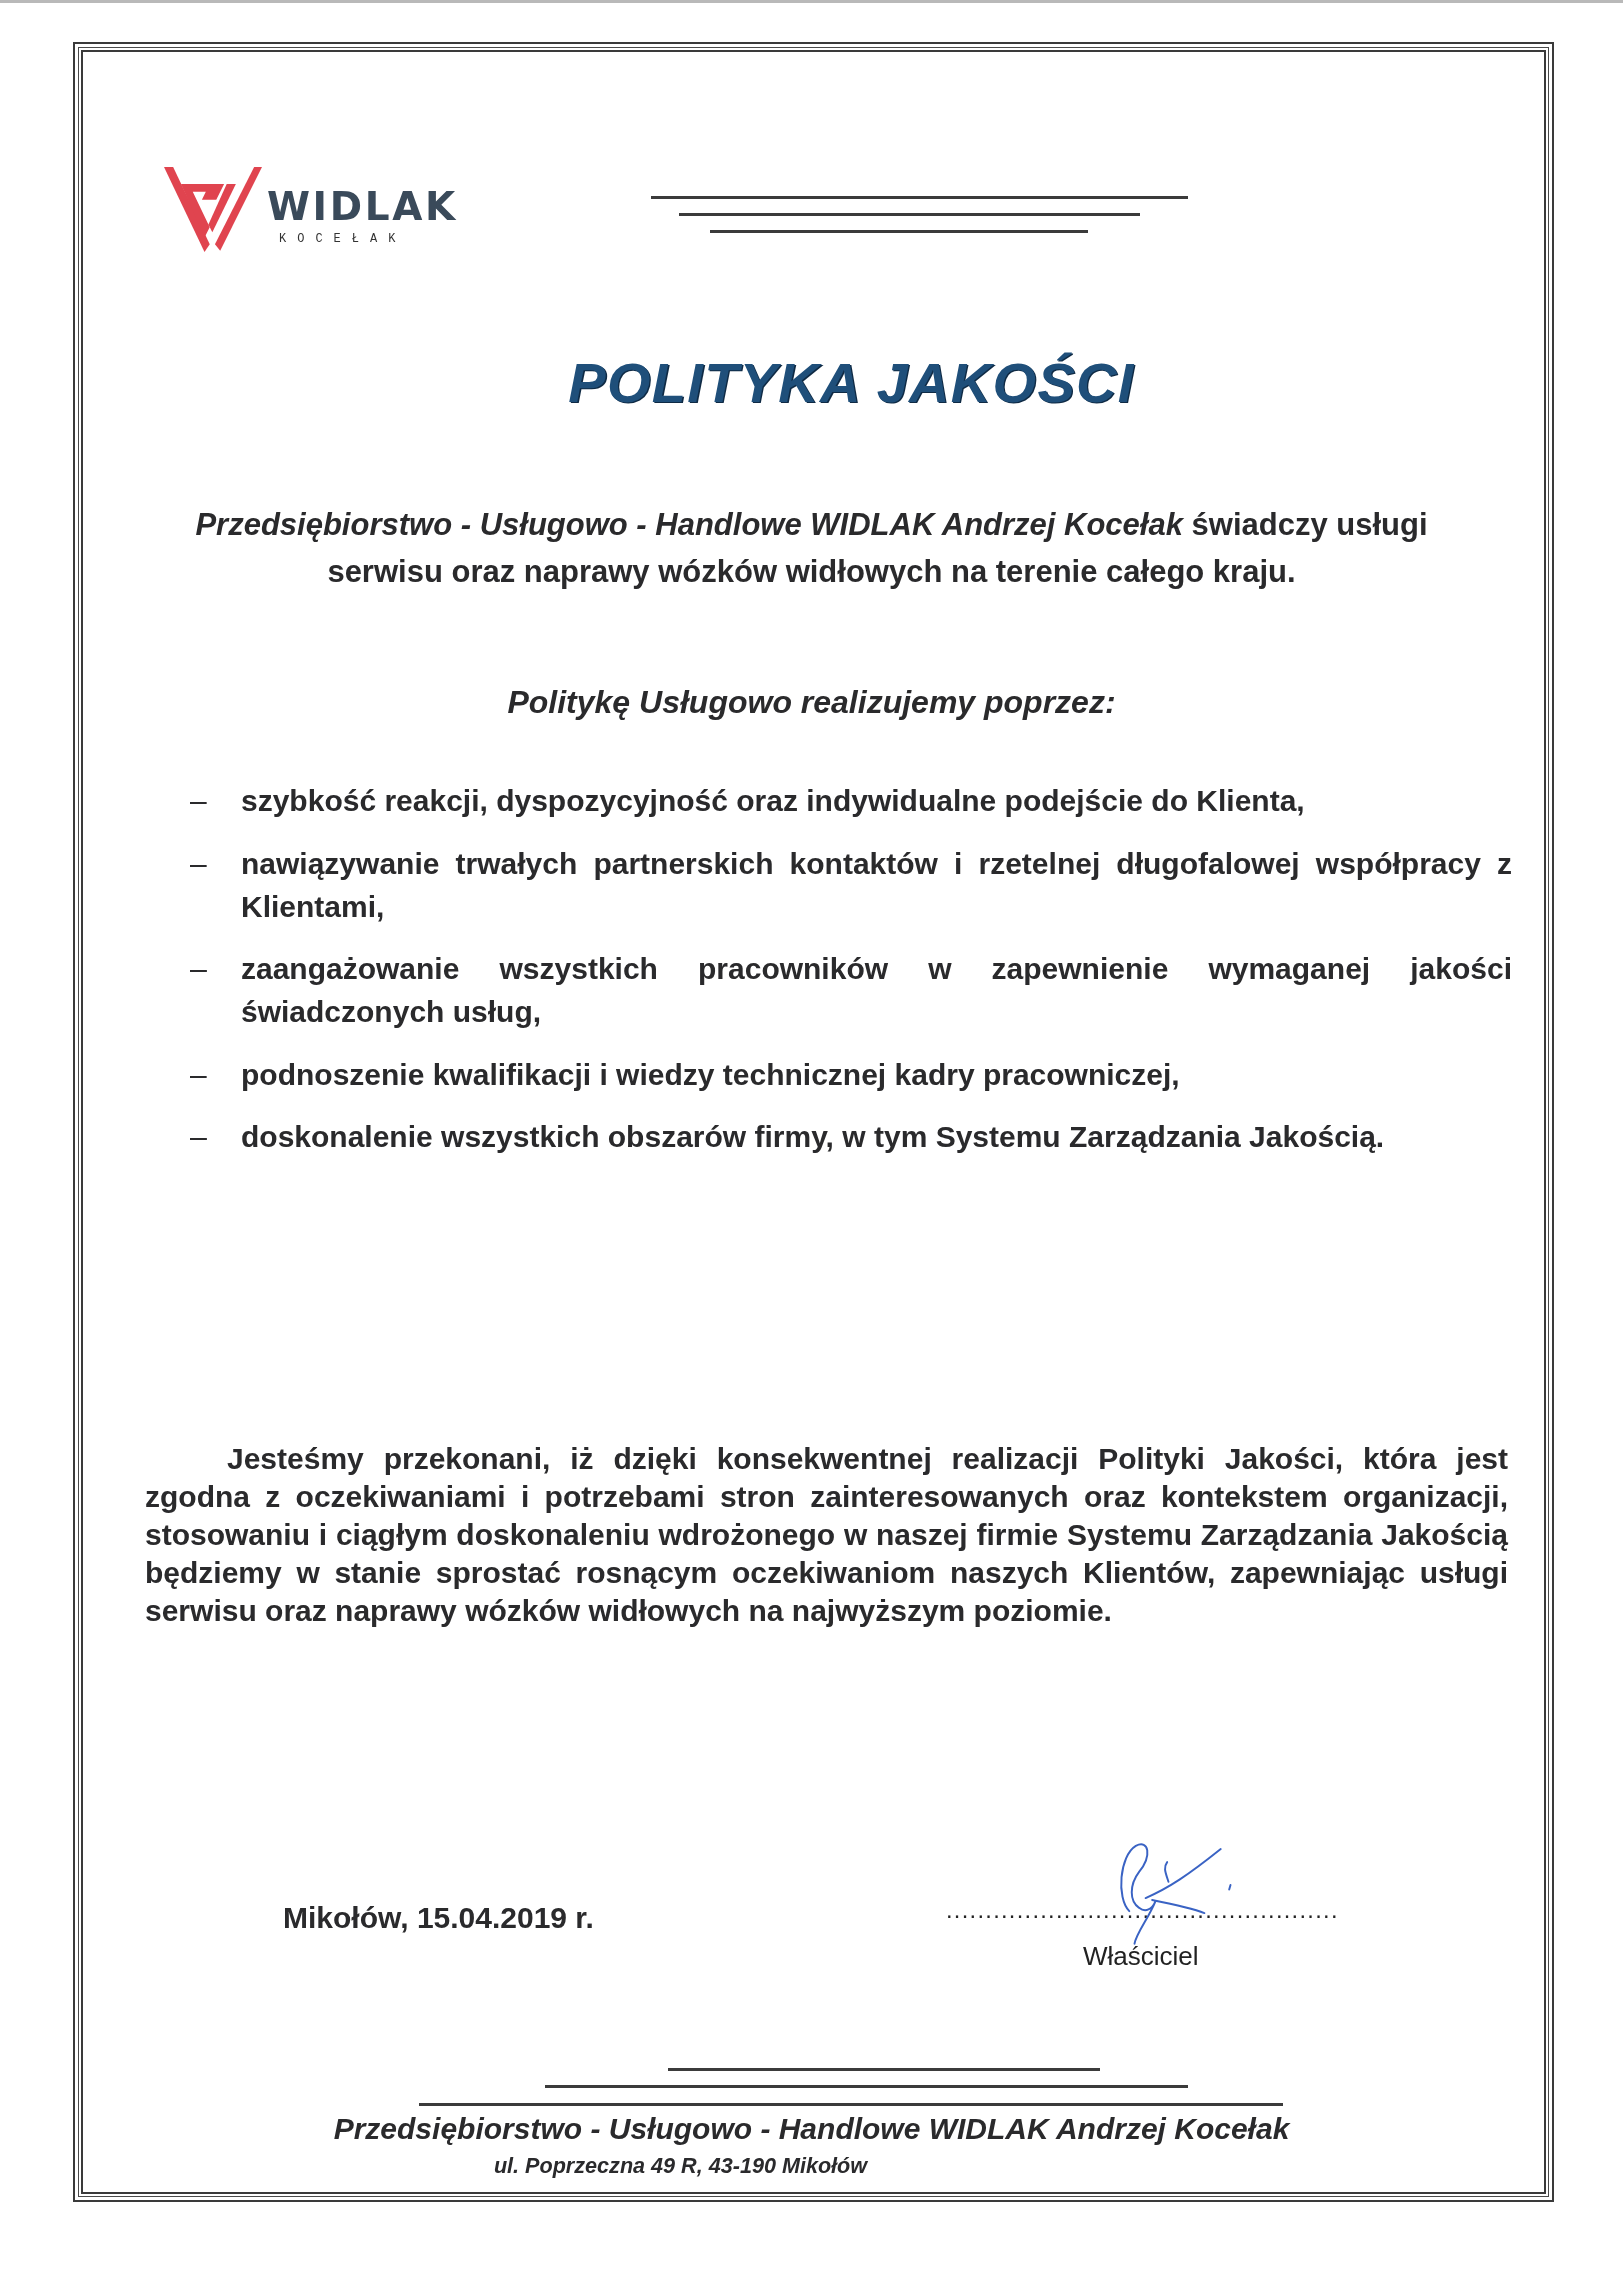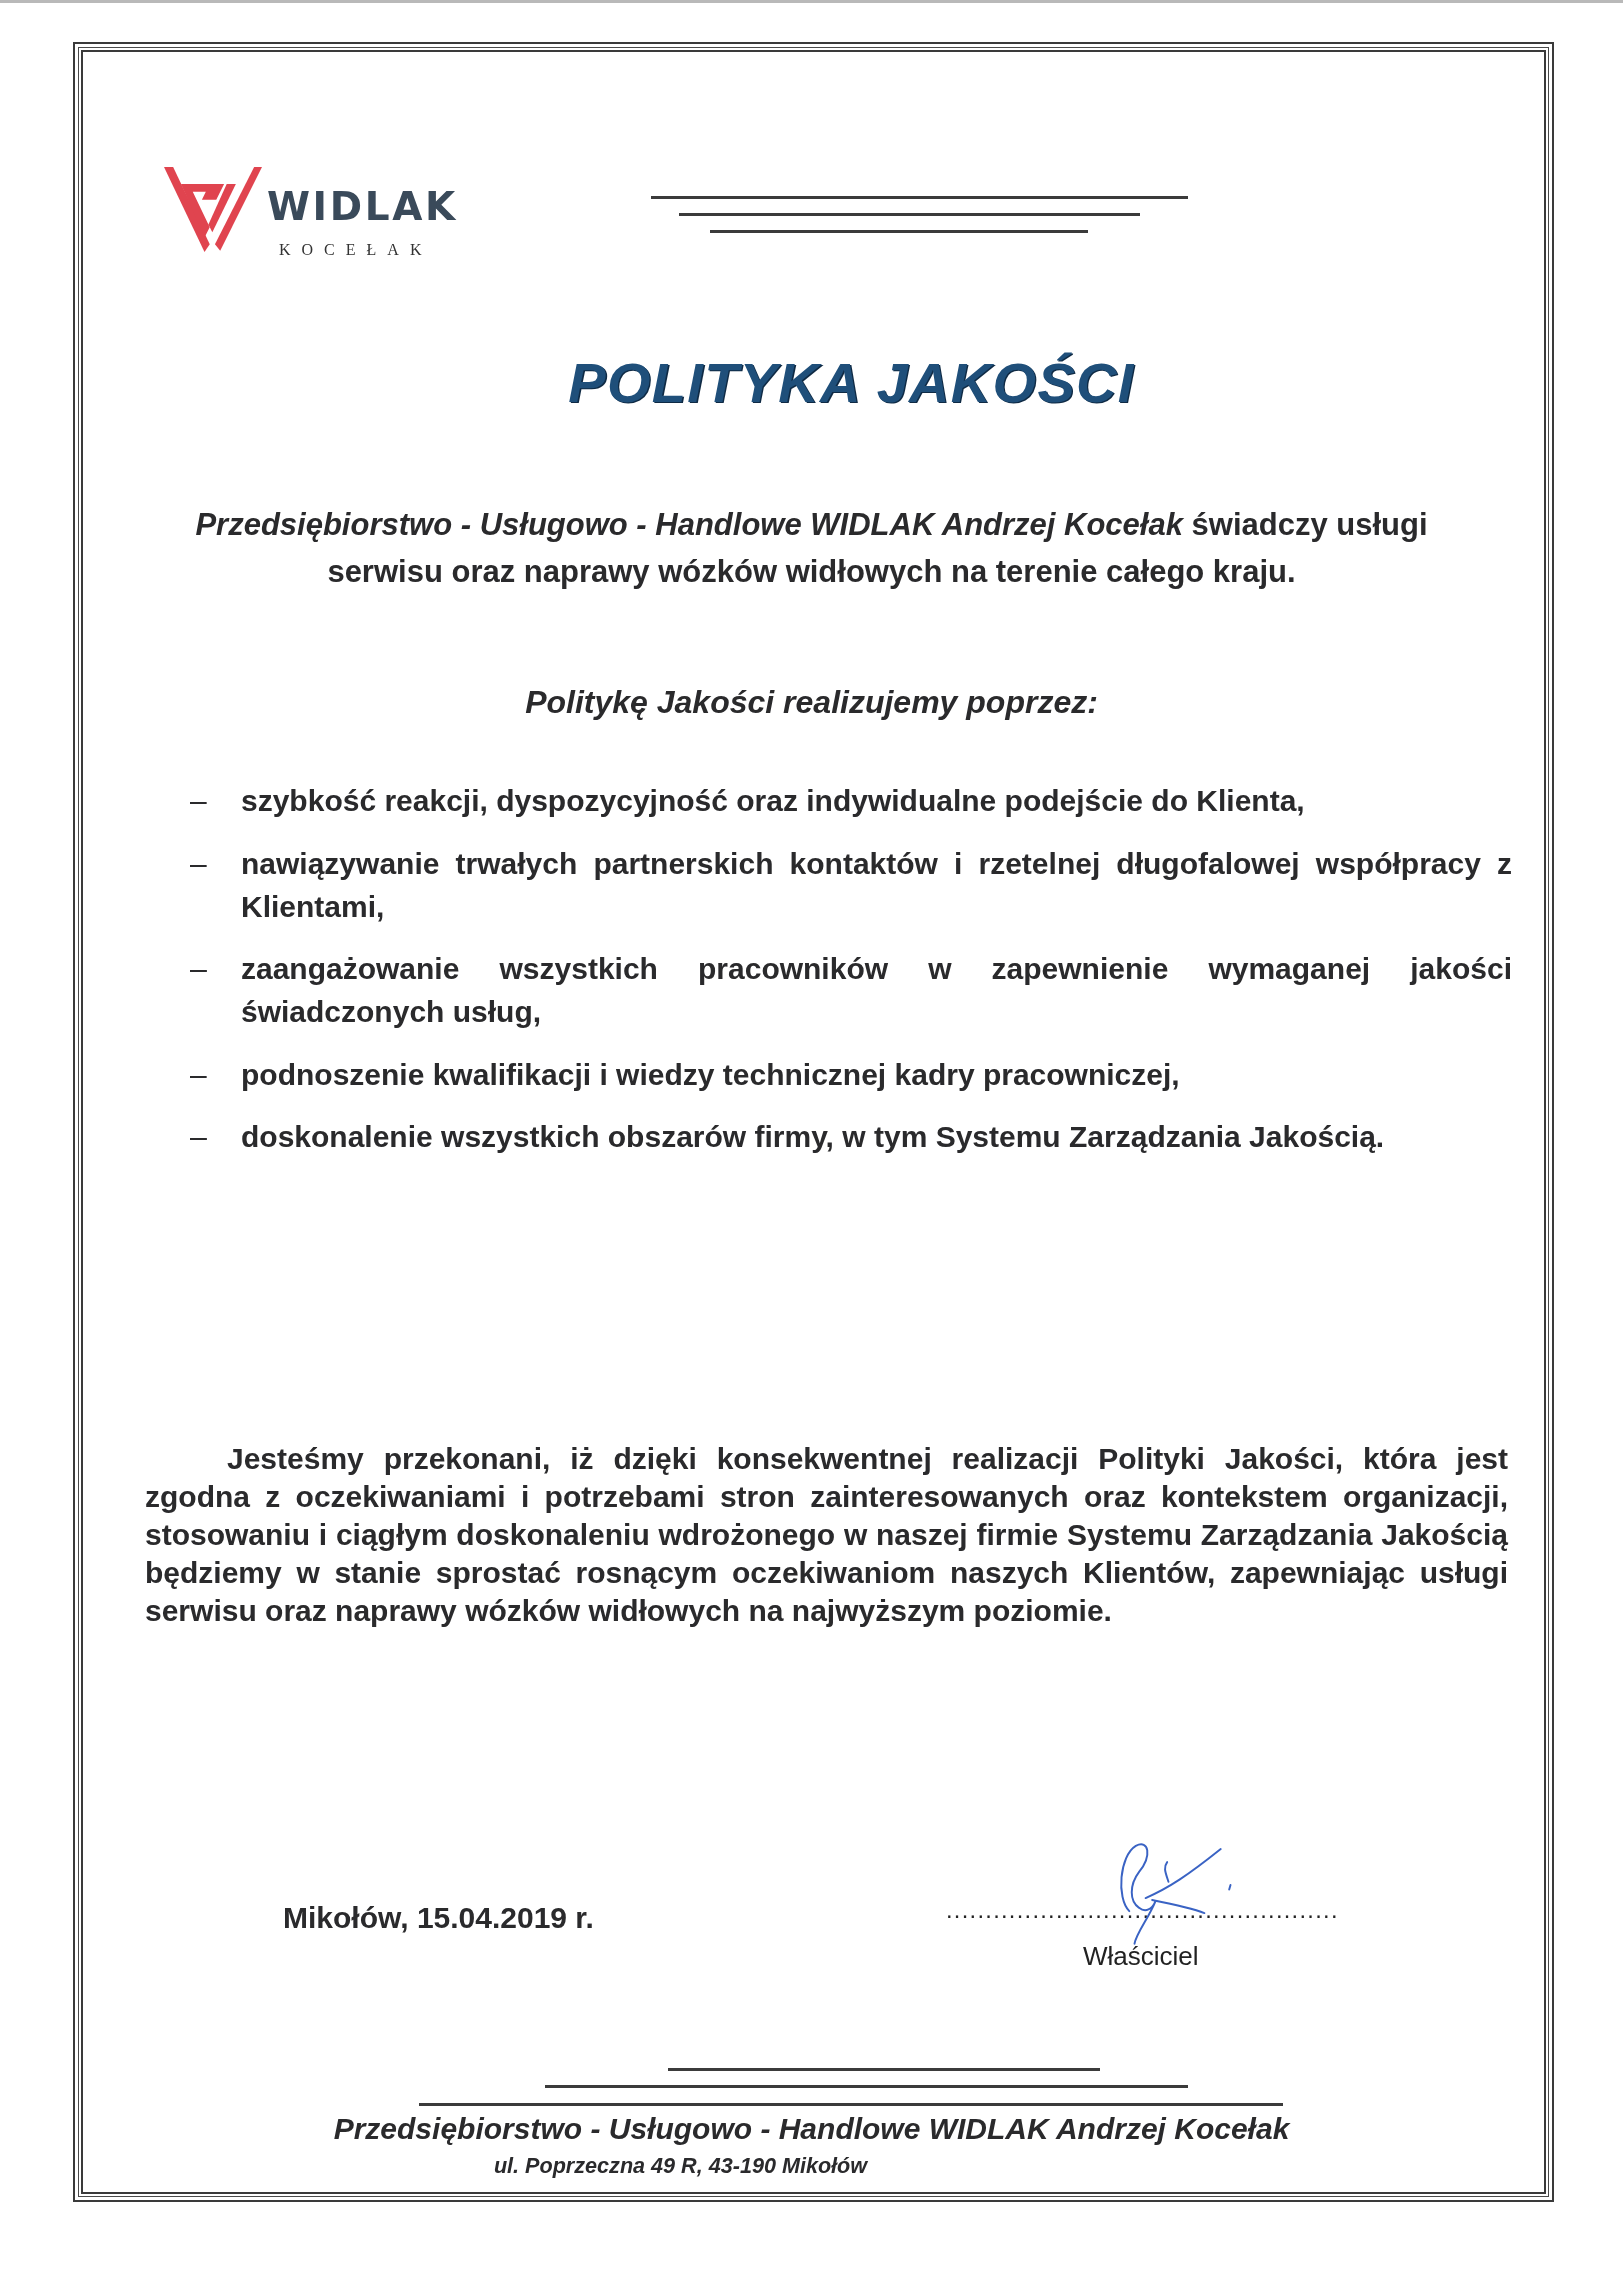--- a/index.html
+++ b/index.html
@@ -23,23 +23,23 @@
   .abs { position: absolute; }
 
   
   .logo { left: 164px; top: 167px; width: 340px; height: 98px; }
   .logo-word {
     position: absolute; left: 103px; top: 17px;
     font-family: "DejaVu Sans", sans-serif; font-weight: bold;
     font-size: 39px; letter-spacing: 2.6px; color: #3a4a5a;
   }
   .logo-sub {
-    position: absolute; left: 115px; top: 74px;
-    font-family: Liberation Serif, serif;
-    font-size: 16px; letter-spacing: 11px; color: #333;
+    position: absolute; left: 115px; top: 65px;
+    font-family: Liberation Mono, monospace;
+    font-size: 12px; letter-spacing: 11px; color: #333;
   }
 
   .hline { position: absolute; height: 3.3px; background: #3b3b3b; }
 
   .title {
     left: 0; width: 1623px; top: 350px; text-align: center;
     font-size: 56px; font-weight: bold; font-style: italic;
     color: #1f4f7a; letter-spacing: 1.3px;
     text-shadow: 1.3px 1.3px 0 #0f2a44;
     padding-left: 40px;
@@ -101,21 +101,21 @@
 <div class="hline" style="left:651px;top:196px;width:537px;"></div>
 <div class="hline" style="left:679px;top:213px;width:461px;"></div>
 <div class="hline" style="left:710px;top:230px;width:378px;"></div>
 
 <div class="abs title">POLITYKA JAKOŚCI</div>
 
 <div class="abs intro">
   <span class="it">Przedsiębiorstwo - Usługowo - Handlowe WIDLAK Andrzej Kocełak</span><span> świadczy usługi serwisu oraz naprawy wózków widłowych na terenie całego kraju.</span>
 </div>
 
-<div class="abs subhead">Politykę Jakości realizujemy poprzez:</div>
+<div class="abs subhead">Politykę Usługowo realizujemy poprzez:</div>
 
 <div class="abs list">
   <div class="li"><span class="dash">–</span><span>szybkość reakcji, dyspozycyjność oraz indywidualne podejście do Klienta,</span></div>
   <div class="li"><span class="dash">–</span><span>nawiązywanie trwałych partnerskich kontaktów i rzetelnej długofalowej współpracy z Klientami,</span></div>
   <div class="li"><span class="dash">–</span></div>
   <div class="li"><span class="dash">–</span><span>zaangażowanie wszystkich pracowników w zapewnienie wymaganej jakości świadczonych usług,</span></div>
   <div class="li"><span class="dash">–</span><span>podnoszenie kwalifikacji i wiedzy technicznej kadry pracowniczej,</span></div>
   <div class="li"><span class="dash">–</span></div>
   <div class="li"><span class="dash">–</span><span>doskonalenie wszystkich obszarów firmy, w tym Systemu Zarządzania Jakością.</span></div>
 </div>

